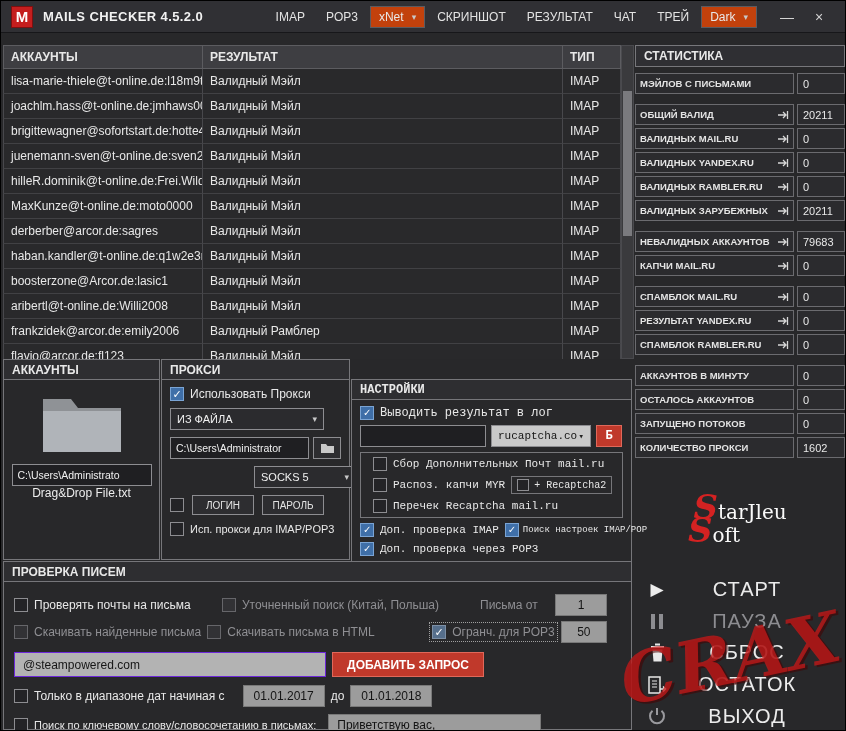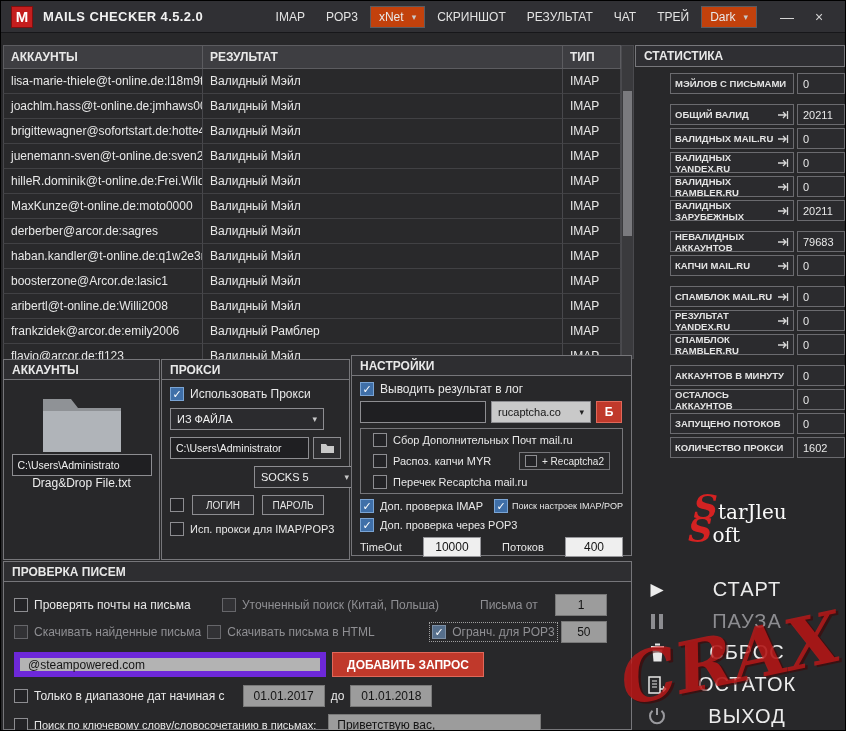--- a/index.html
+++ b/index.html
@@ -33,21 +33,21 @@
   .trow{display:grid;grid-template-columns:200px 360px 58px;height:25px;font-size:12px;}
   .trow>div{display:flex;align-items:center;padding-left:7px;border-right:1px solid #48484c;
     border-bottom:1px solid #414144;white-space:nowrap;overflow:hidden;}
   .trow>div:first-child{border-left:1px solid #48484c;}
   .scrollbar{position:absolute;left:620px;top:44px;width:13px;height:314px;background:#3a3a3d;border:1px solid #4a4a4e;}
   .thumb{position:absolute;left:1px;top:45px;width:9px;height:145px;background:#7a7a7e;}
   
   .stats{position:absolute;left:634px;top:44px;width:210px;}
   .stats-header{height:22px;border:1px solid #77777b;background:#2f2f33;display:flex;
     align-items:center;padding-left:8px;font-size:12px;font-weight:bold;}
-  .stats-list{margin-top:6px;display:flex;flex-direction:column;gap:3px;margin-left:35px;}
+  .stats-list{margin-top:6px;display:flex;flex-direction:column;gap:3px;}
   .stat-row{display:flex;gap:3px;height:21px;}
   .stat-row.grp{margin-top:7px;}
   .stat-label{flex:1;border:1px solid #6b6b6f;background:#2b2b2e;display:flex;align-items:center;
     padding:0 4px;font-size:9.5px;font-weight:bold;color:#e4e4e4;}
   .stat-label svg{margin-left:auto;flex:none;}
   .stat-value{width:48px;border:1px solid #6b6b6f;background:#2b2b2e;display:flex;
     align-items:center;padding-left:5px;font-size:11px;}
   
   .gbox{position:absolute;border:1px solid #76767a;background:#28282a;}
   .gtitle{height:20px;display:flex;align-items:center;padding-left:8px;font-size:12px;
@@ -67,32 +67,32 @@
     align-items:center;padding:0 6px;height:22px;}
   .combo .caret{margin-left:auto;}
   .combo.light{background:#c9c9c9;color:#141414;}
   .combo.light .caret{color:#222;}
   .input-dark{border:1px solid #8d8d91;background:#1f1f22;color:#f0f0f0;font-size:10.5px;
     display:flex;align-items:center;padding:0 5px;height:22px;white-space:nowrap;overflow:hidden;}
   .input-gray{background:#9c9c9c;color:#141414;border:1px solid #797979;display:flex;
     align-items:center;justify-content:center;font-size:12px;height:22px;}
   .input-white{background:#efefef;color:#141414;border:1px solid #96969a;display:flex;
     align-items:center;justify-content:center;font-size:12px;height:20px;}
-  .input-lightgray{background:#b3b3b3;color:#161616;border:6px solid #6d28d9;display:flex;
+  .input-lightgray{background:#b3b3b3;color:#161616;border:1px solid #6d28d9;display:flex;
     align-items:center;padding:0 8px;font-size:12px;height:25px;}
   .btn-sm{border:1px solid #8d8d91;background:#2d2d30;color:#e3e3e3;font-size:10px;height:20px;
     display:inline-flex;align-items:center;justify-content:center;padding:0 10px;}
   .btn-red{background:#c0392b;border:1px solid #e0685a;color:#fff;font-weight:bold;
     display:flex;align-items:center;justify-content:center;}
   .row{display:flex;align-items:center;gap:6px;}
   .subbox{border:1px solid #76767a;padding:4px 12px;display:flex;flex-direction:column;gap:5px;}
   .focus-dotted{outline:1px dotted #a0a0a0;outline-offset:2px;}
   
   .acc-body{display:flex;flex-direction:column;align-items:center;padding-top:12px;}
-  .acc-path{width:140px;}
+  .acc-path{width:140px;margin-top:10px;}
   .dragdrop{font-size:12px;color:#eee;}
   
   .panel-pad{padding:7px 8px;display:flex;flex-direction:column;gap:7px;}
   .settings-pad{padding:6px 8px;display:flex;flex-direction:column;gap:5px;}
   
   .letters-pad{padding:8px 10px;display:flex;flex-direction:column;}
   .l-row{display:flex;align-items:center;height:24px;margin-top:3px;gap:6px;}
   .g1{width:202px;}
   .g2{width:238px;}
   .grp-inline{display:flex;align-items:center;gap:6px;}
@@ -392,21 +392,21 @@
         <span class="btn-sm" style="width:62px;">ЛОГИН</span>
         <span class="btn-sm" style="width:62px;">ПАРОЛЬ</span>
       </div>
       <div class="row">
         <span class="cb"></span>
         <span class="lbl s">Исп. прокси для IMAP/POP3</span>
       </div>
     </div>
   </div>
 
-  <div class="gbox" style="left:350px;top:354px;width:281px;height:201px;">
+  <div class="gbox" style="left:350px;top:378px;width:281px;height:201px;font-family:Liberation Mono, monospace;">
     <div class="gtitle">НАСТРОЙКИ</div>
     <div class="settings-pad">
       <div class="row">
         <span class="cb checked">
             <span class="ck">✓</span>
           </span>
         <span class="lbl">Выводить результат в лог</span>
       </div>
       <div class="row" style="gap:5px;">
         <div class="input-dark" style="width:126px;"></div>

